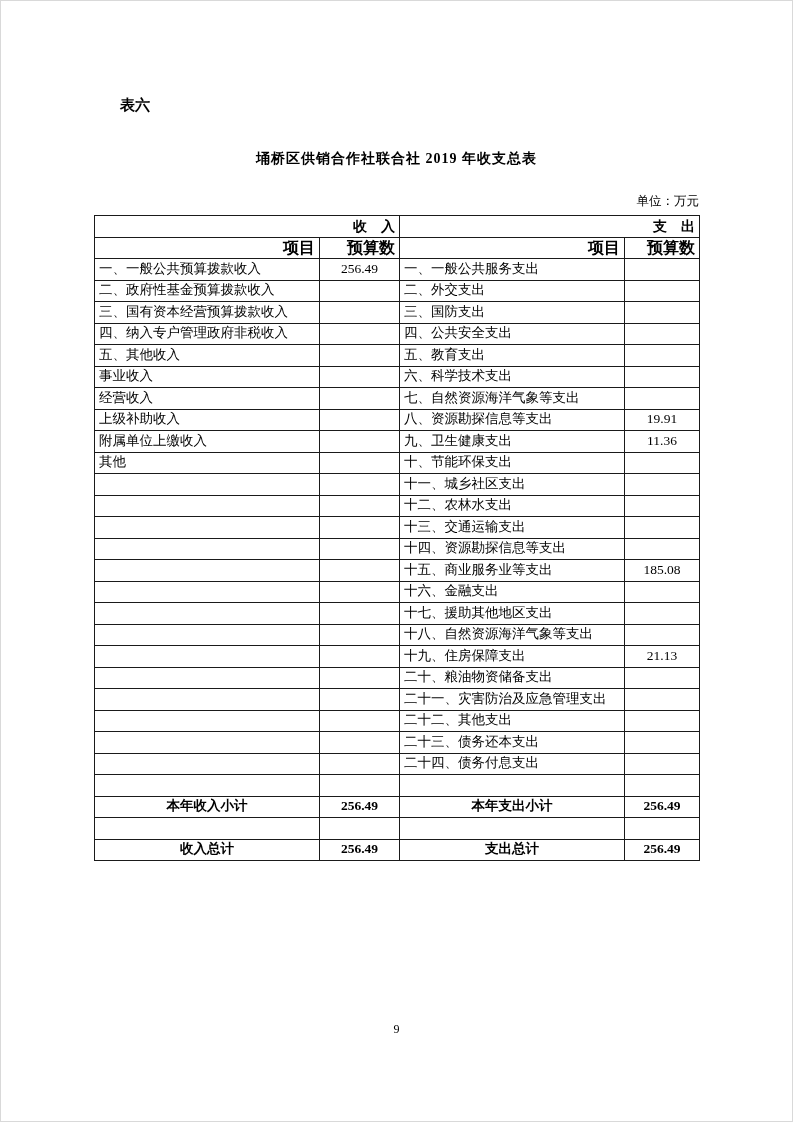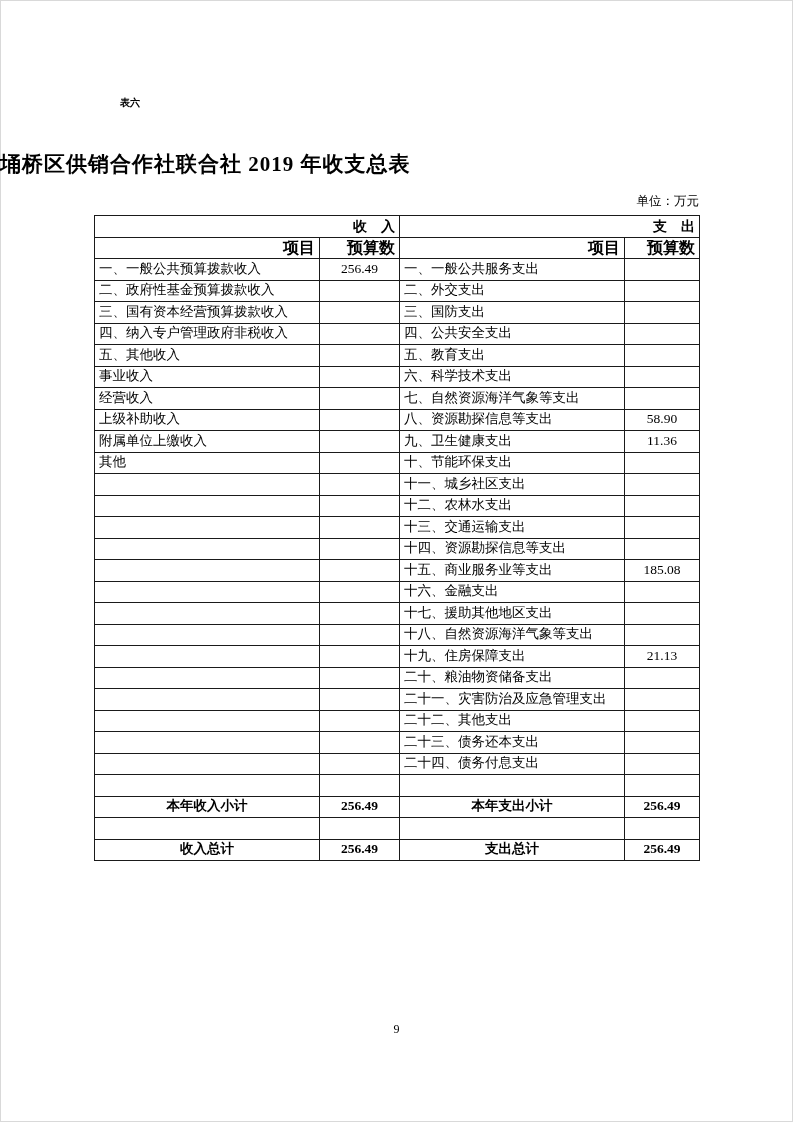--- a/index.html
+++ b/index.html
@@ -12,30 +12,30 @@
     background: #ffffff;
     color: #000;
     font-family: "Liberation Serif", "DejaVu Serif", serif;
     box-shadow: inset 0 0 0 1px #d9d9d9;
     overflow: hidden;
   }
   .table-label {
     position: absolute;
     left: 120px;
     top: 96px;
-    font-size: 10px;
+    font-size: 15px;
     font-weight: 700;
   }
   .doc-title {
     position: absolute;
     top: 150px;
     left: 0;
     width: 100%;
-    text-align: left;
-    font-size: 21px;
+    text-align: center;
+    font-size: 14px;
     font-weight: 700;
     letter-spacing: 1px;
   }
   .unit-note {
     position: absolute;
     top: 193px;
     right: 94px;
     font-size: 12.5px;
   }
   table.budget-table {
@@ -151,21 +151,21 @@
         <tr>
           <td class="item ind1">经营收入</td>
           <td class="val"></td>
           <td class="item">七、自然资源海洋气象等支出</td>
           <td class="val"></td>
         </tr>
         <tr>
           <td class="item ind1">上级补助收入</td>
           <td class="val"></td>
           <td class="item">八、资源勘探信息等支出</td>
-          <td class="val">58.90</td>
+          <td class="val">19.91</td>
         </tr>
         <tr>
           <td class="item ind2">附属单位上缴收入</td>
           <td class="val"></td>
           <td class="item">九、卫生健康支出</td>
           <td class="val">11.36</td>
         </tr>
         <tr>
           <td class="item ind1">其他</td>
           <td class="val"></td>

